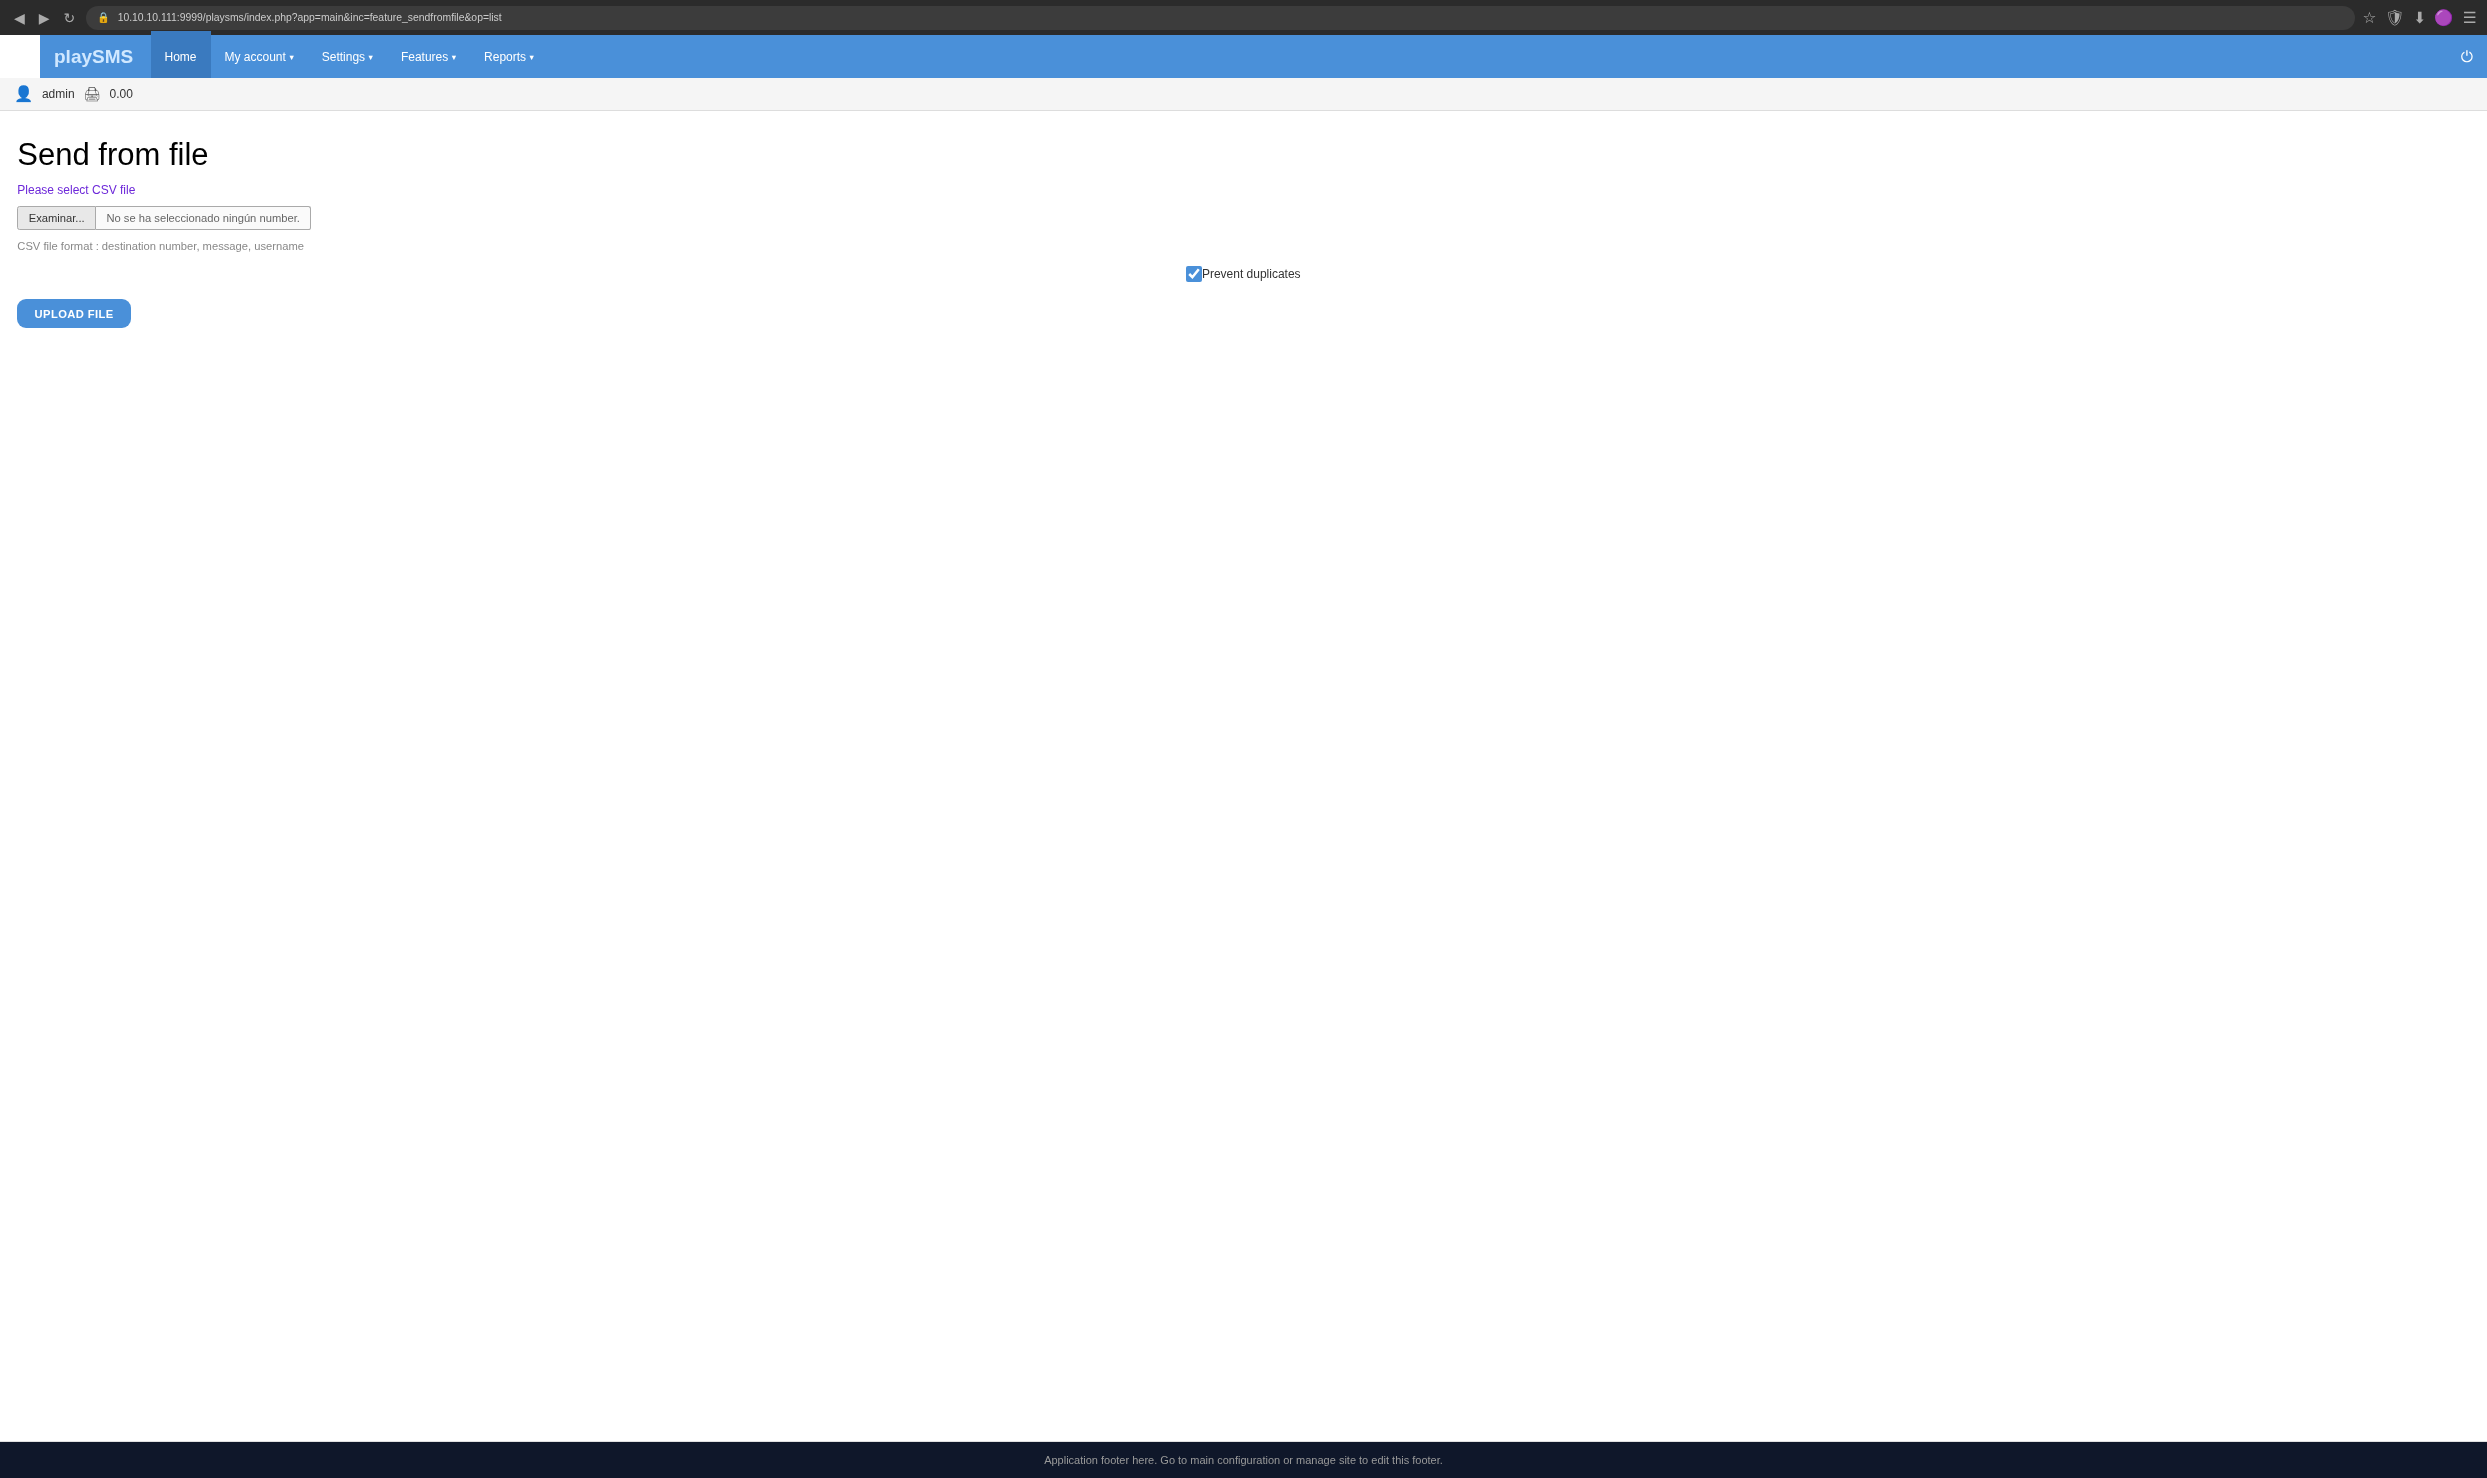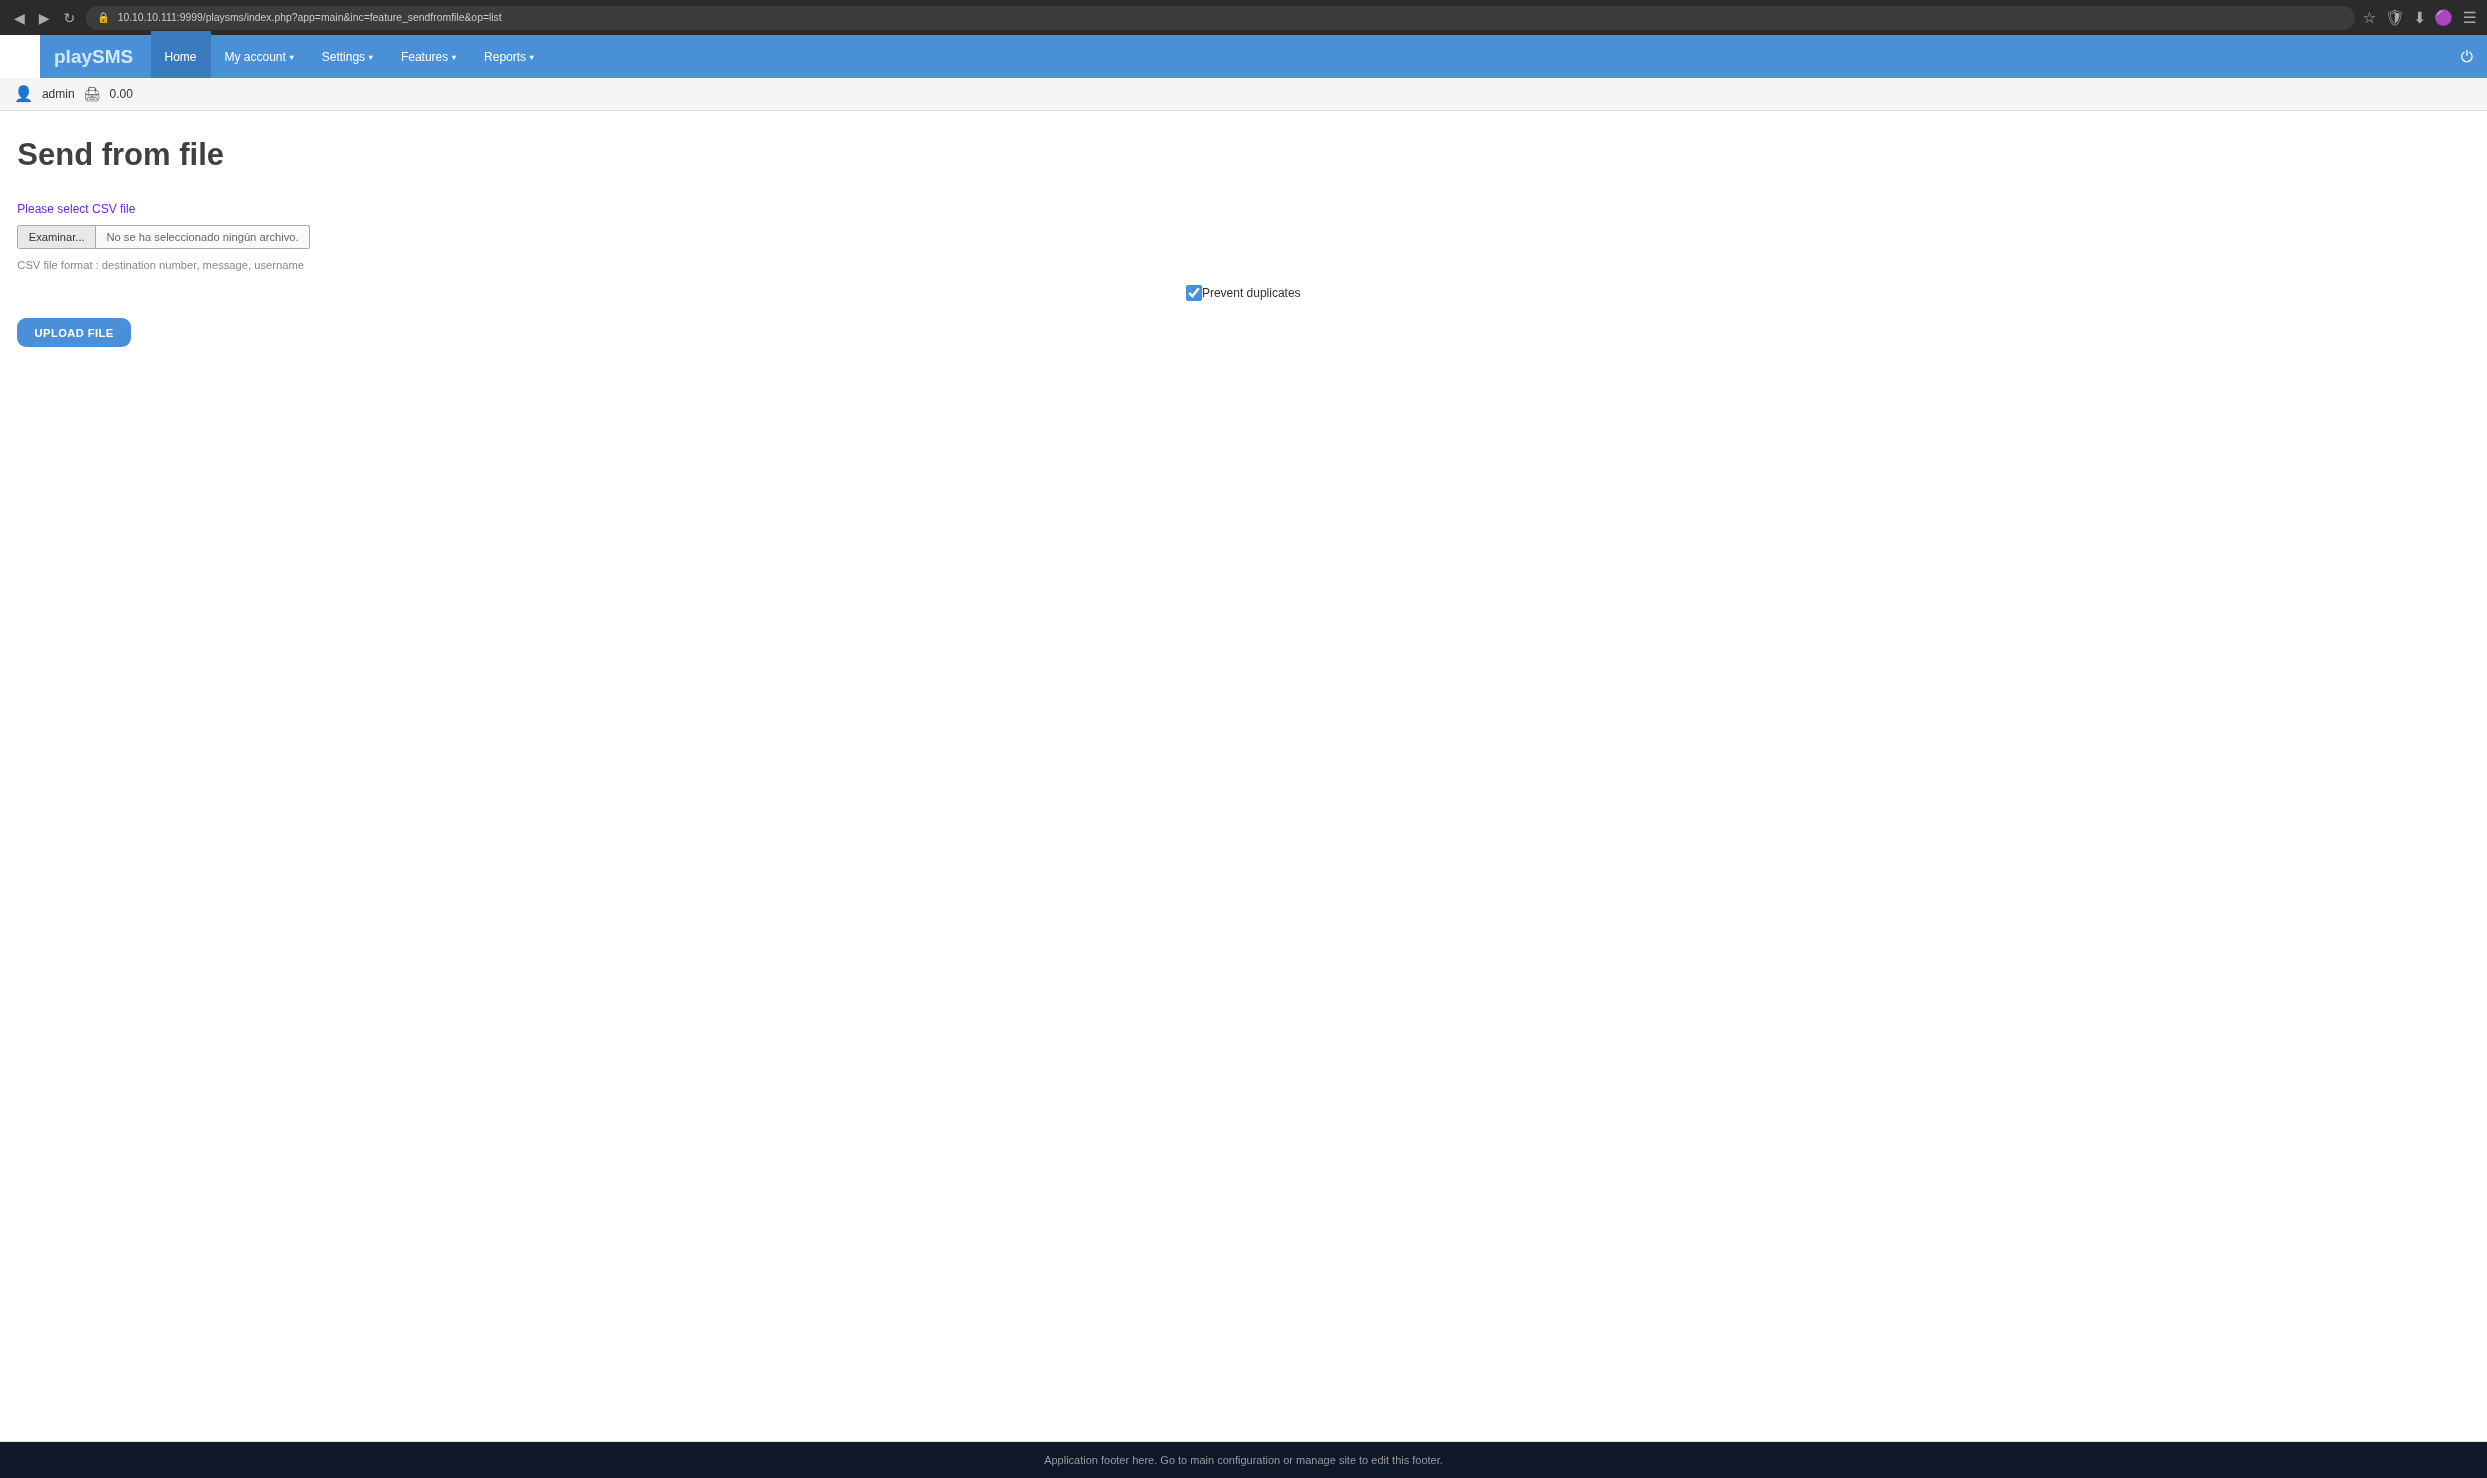--- a/index.html
+++ b/index.html
@@ -105,23 +105,23 @@
     .user-icon { font-size: 15.5px; color: #555; }
     .credit-icon { font-size: 14px; color: #555; }
 
     
     .main-content {
       flex: 1;
       padding: 26px 17.3px 17.3px 17.3px;
     }
     .page-title {
       font-size: 31px;
-      font-weight: bold;
-      color: #404040;
-      margin-bottom: 29px;
+      font-weight: normal;
+      color: #000000;
+      margin-bottom: 10px;
     }
     .section-label {
       font-size: 12px;
       color: #6d28d9;
       margin-bottom: 8.6px;
     }
     .file-input-wrapper {
       display: flex;
       align-items: center;
       margin-bottom: 10.4px;
@@ -245,21 +245,21 @@
   <span>0.00</span>
 </div>
 
 <div class="main-content">
   <h1 class="page-title">Send from file</h1>
 
   <p class="section-label">Please select CSV file</p>
 
   <div class="file-input-wrapper">
     <button class="file-input-btn">Examinar...</button>
-    <span class="file-input-text">No se ha seleccionado ningún archivo.</span>
+    <span class="file-input-text">No se ha seleccionado ningún number.</span>
   </div>
 
   <p class="csv-format-hint">CSV file format : destination number, message, username</p>
 
   <div class="checkbox-row">
     <input type="checkbox" class="checkbox-input" checked="" style="">
     <label class="checkbox-label">Prevent duplicates</label>
   </div>
 
   <button class="upload-btn">UPLOAD FILE</button>

